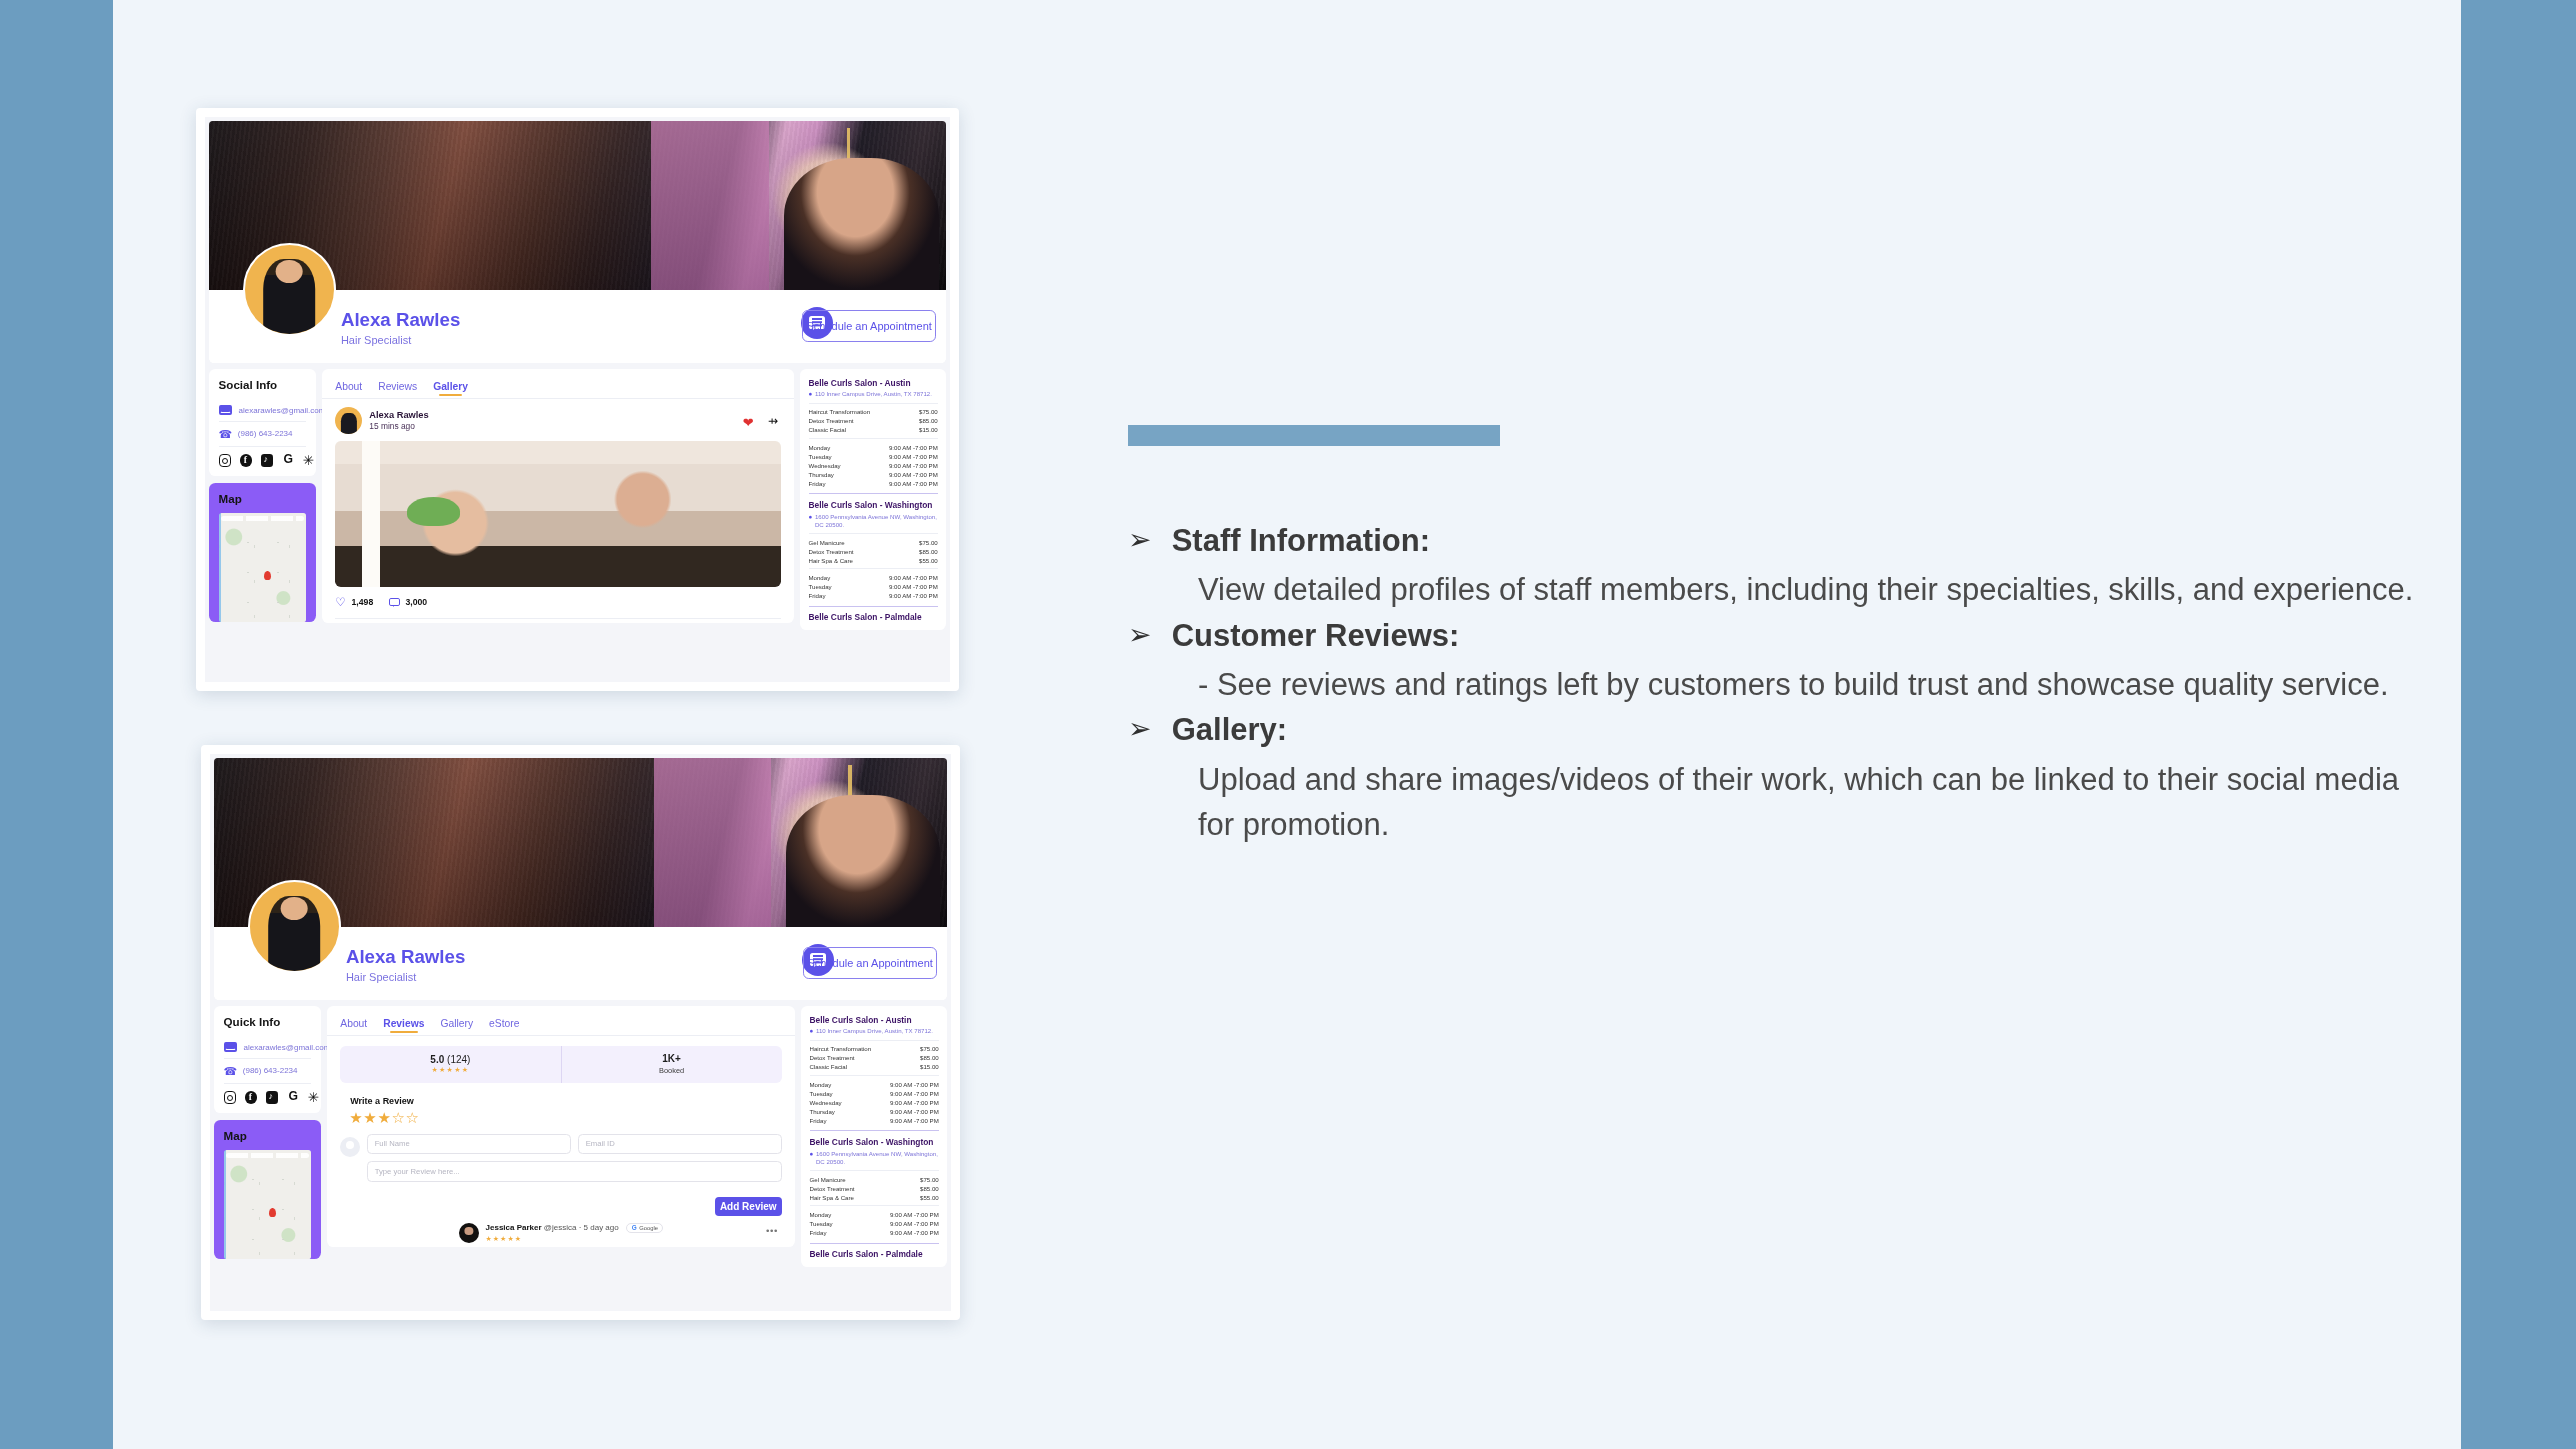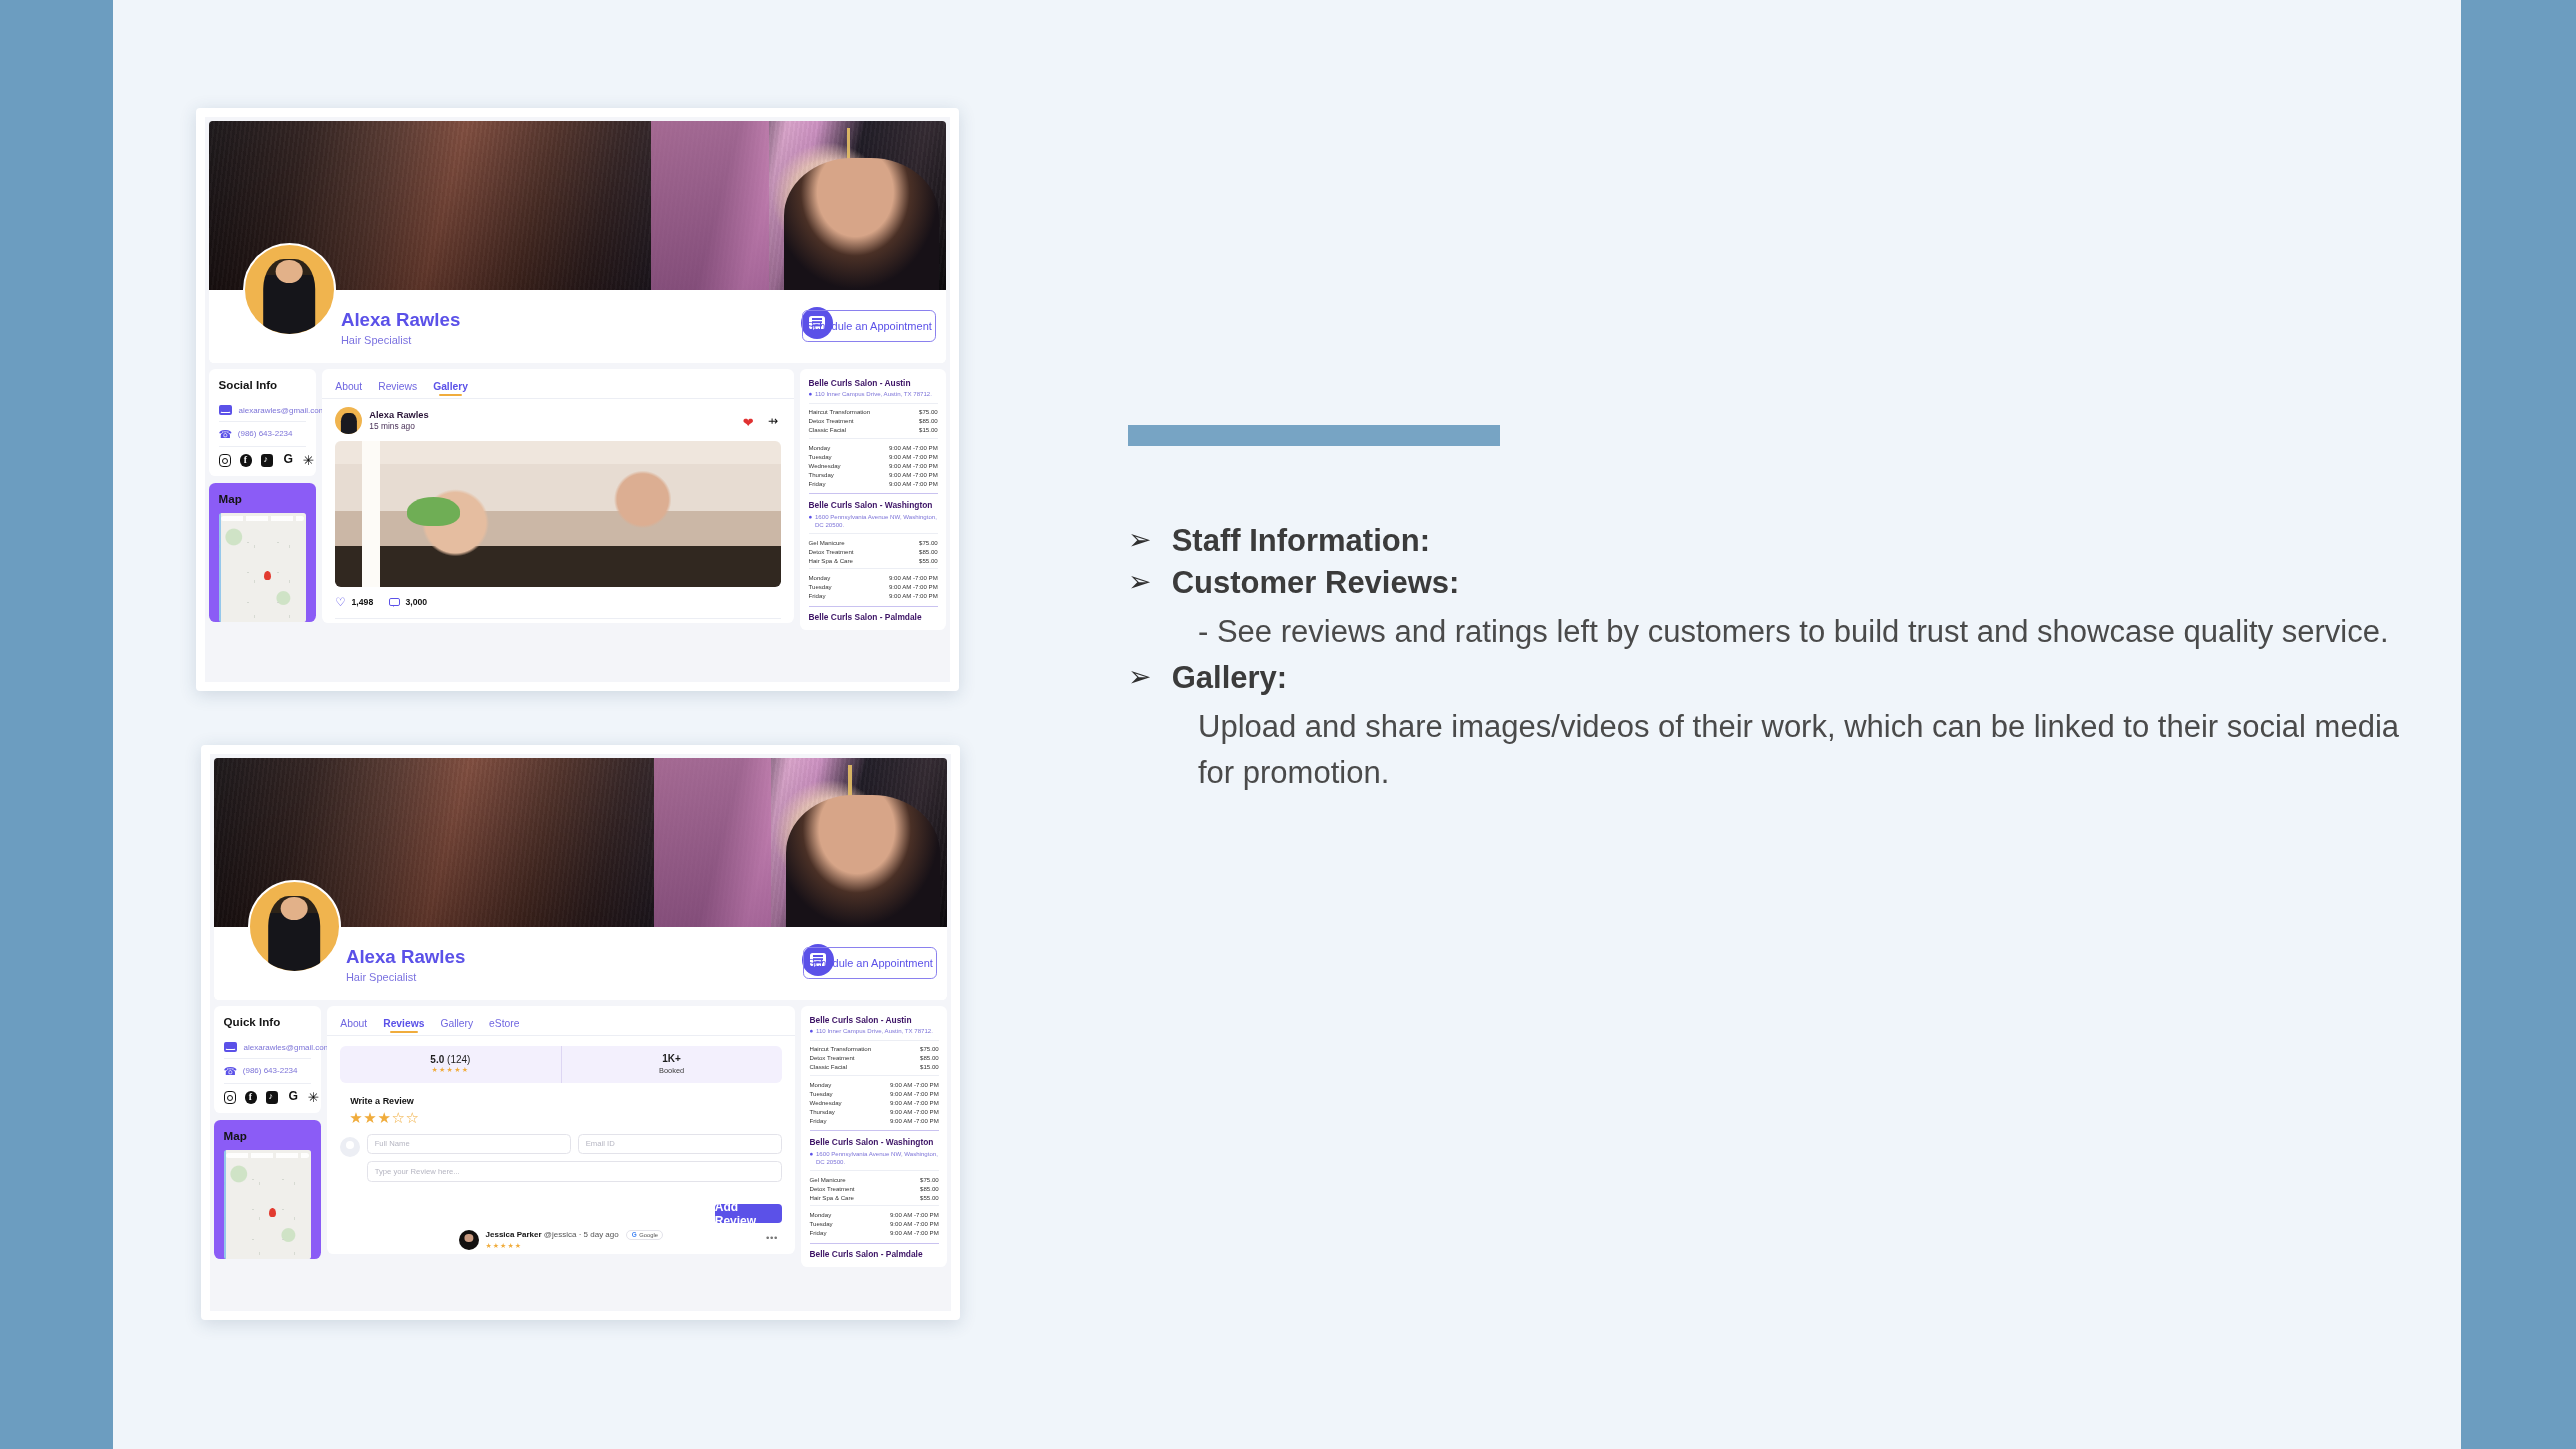--- a/index.html
+++ b/index.html
@@ -175,22 +175,22 @@
   .wr-h { margin:13px 0 0 23px; font-size:9px; font-weight:bold; color:#121212; }
   .wr-stars { margin:3.9px 0 0 22px; font-size:15px; color:#f0ac3c; letter-spacing:0.6px; }
   .wr-form { display:flex; gap:6.4px; margin:6.4px 13px 0 13px; align-items:flex-start; }
   .wr-av { width:20px; height:20px; border-radius:50%; background:#eceef4; flex:none; position:relative; margin-top:3.2px; }
   .wr-av:after { content:""; position:absolute; left:50%; top:20%; transform:translateX(-50%); width:40%; height:38%; border-radius:50%; background:#fff; }
   .wr-fields { flex:1; }
   .wr-row { display:flex; gap:7px; }
   .inp { flex:1; height:20px; border:0.6px solid #e3e3ea; border-radius:4.5px; display:flex; align-items:center; padding:0 7px;
      font-size:7.7px; color:#b6b6c2; }
   .inp.wide { width:100%; height:21px; margin-top:7px; }
-  .add-btn { margin:22px 0 0 auto; width:67px; height:19.3px; background:#5b51e8; border-radius:3.9px;
-     color:#fff; font-size:12px; font-weight:bold; display:flex; align-items:center; justify-content:center; }
+  .add-btn { margin:15px 0 0 auto; width:67px; height:19.3px; background:#5b51e8; border-radius:3.9px;
+     color:#fff; font-size:10px; font-weight:bold; display:flex; align-items:center; justify-content:center; }
   .rev-row { display:flex; gap:7px; padding:6.4px 13px 0 13px; align-items:flex-start; position:relative;justify-content:center; }
   .rev-av { width:20px; height:20px; border-radius:50%; background:#12100f; flex:none; position:relative; overflow:hidden; }
   .rev-av:after { content:""; position:absolute; left:52%; top:20%; transform:translateX(-50%); width:46%; height:44%; border-radius:50%; background:#c89a80; }
   .rev-meta { font-size:8px; color:#555; }
   .rev-meta b { color:#111; }
   .g-chip { display:inline-flex; align-items:center; gap:2.6px; border:0.6px solid #e3e3ea; border-radius:7px; padding:0.6px 4.5px;
      font-size:5.8px; color:#555; margin-left:5.2px; vertical-align:middle; }
   .g-chip i { font-style:normal; font-weight:bold; color:#4285f4; font-size:6.4px; }
   .rev-stars { color:#f0ac3c; font-size:7px; letter-spacing:1px; margin-top:1.9px; }
   .rev-dots { position:absolute; right:16.7px; top:9px; color:#777; font-size:9.7px; letter-spacing:0.6px; }
@@ -572,20 +572,21 @@
 
 <div class="content">
   <div class="title-rule"></div>
   <div class="bullets">
 
     <div class="bullet-block">
       <div class="bullet-head">
         <span class="bullet-arrow">➢</span>
         <span class="bullet-title">Staff Information:</span>
       </div>
+      <div class="bullet-body">View detailed profiles of staff members, including their specialties, skills, and experience.</div>
     </div>
 
     <div class="bullet-block">
       <div class="bullet-head">
         <span class="bullet-arrow">➢</span>
         <span class="bullet-title">Customer Reviews:</span>
       </div>
       <div class="bullet-body">- See reviews and ratings left by customers to build trust and showcase quality service.</div>
     </div>
 

